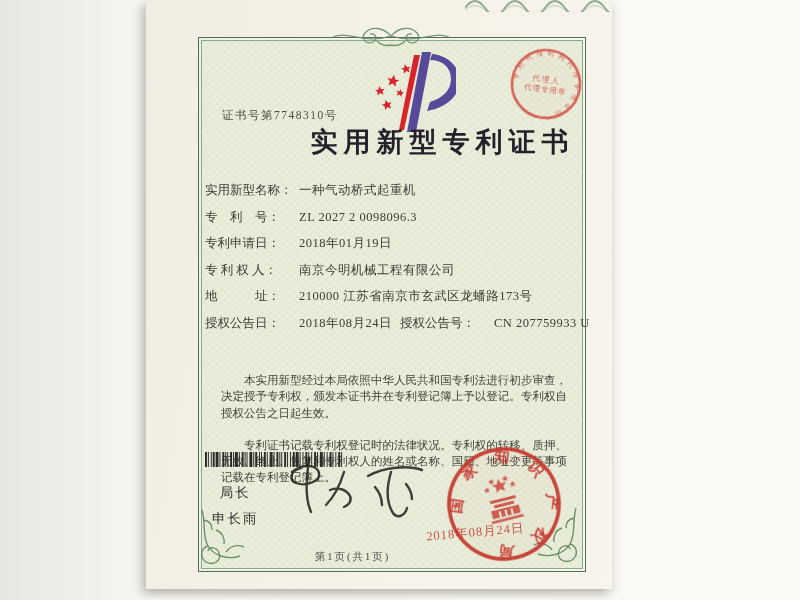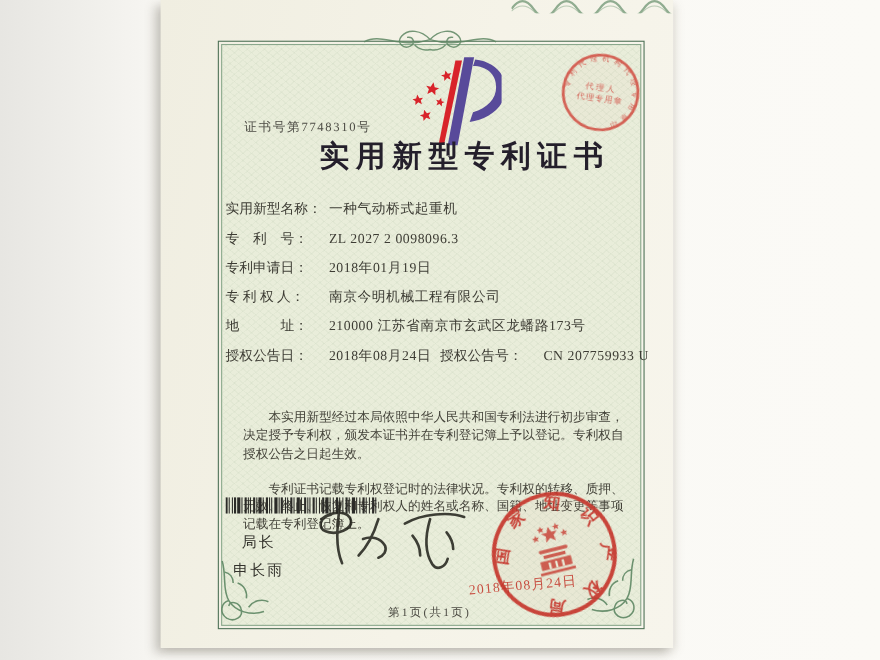--- a/index.html
+++ b/index.html
@@ -10,34 +10,34 @@
     box-shadow:-5px 5px 9px rgba(90,85,70,.32),3px 4px 8px rgba(120,112,95,.15);
     overflow:hidden;}
   .frame-outer{position:absolute;left:52px;top:37px;width:386px;height:533px;
     border:1.5px solid #4f7257;}
   .frame-inner{position:absolute;left:2px;top:2px;right:2px;bottom:2px;
     border:1px solid #8aa88c;background-color:#e9edda;
     background-image:repeating-linear-gradient(40deg,rgba(110,145,105,.055) 0 1px,transparent 1px 5px),
                      repeating-linear-gradient(-40deg,rgba(110,145,105,.055) 0 1px,transparent 1px 5px);}
   .abs{position:absolute;}
   .cert-number{left:76px;top:60px;font-size:11.5px;letter-spacing:1.5px;color:#4d4c45;margin-top:48px;}
-  .title{left:44px;top:124px;width:465px;text-align:center;font-size:27px;font-weight:700;
+  .title{left:64px;top:124px;width:465px;text-align:center;font-size:27px;font-weight:700;
     letter-spacing:6px;color:#241f2b;}
   .fields{left:59px;top:182px;width:380px;font-size:12.5px;color:#3d3c34;}
   .frow{position:relative;height:14px;margin-bottom:12.5px;white-space:nowrap;}
   .flabel{display:inline-block;width:94px;white-space:pre;}
   .fvalue{letter-spacing:.5px;}
   .fpair2{position:absolute;left:195px;top:0;}
   .paras{left:59px;top:356px;width:378px;font-size:11.5px;line-height:16.3px;
     color:#44433a;text-align:justify;}
   .paras p{margin:16px;text-indent:2em;}
   .issuer{left:66px;top:484px;font-size:13.5px;color:#33322c;letter-spacing:2px;text-align:center;}
   .issuer div{margin-bottom:8px;}
   .footer{left:52px;top:550px;width:309px;text-align:center;font-size:10.5px;
-    letter-spacing:2px;color:#4b4a42;padding-left:38px;}
+    letter-spacing:2px;color:#4b4a42;}
   .seal-date{left:280px;top:521px;width:170px;font-size:12.5px;letter-spacing:1px;
     color:#c23428;transform:rotate(-5deg);opacity:.85;}
   .official-seal{left:298px;top:444px;opacity:.92;filter:blur(.3px);transform:rotate(-14deg);}
   .agency-seal{left:360px;top:44px;opacity:.82;filter:blur(.6px);transform:rotate(8deg);}
   svg{display:block;}
 </style>
 </head>
 <body>
 
 <div class="paper">

